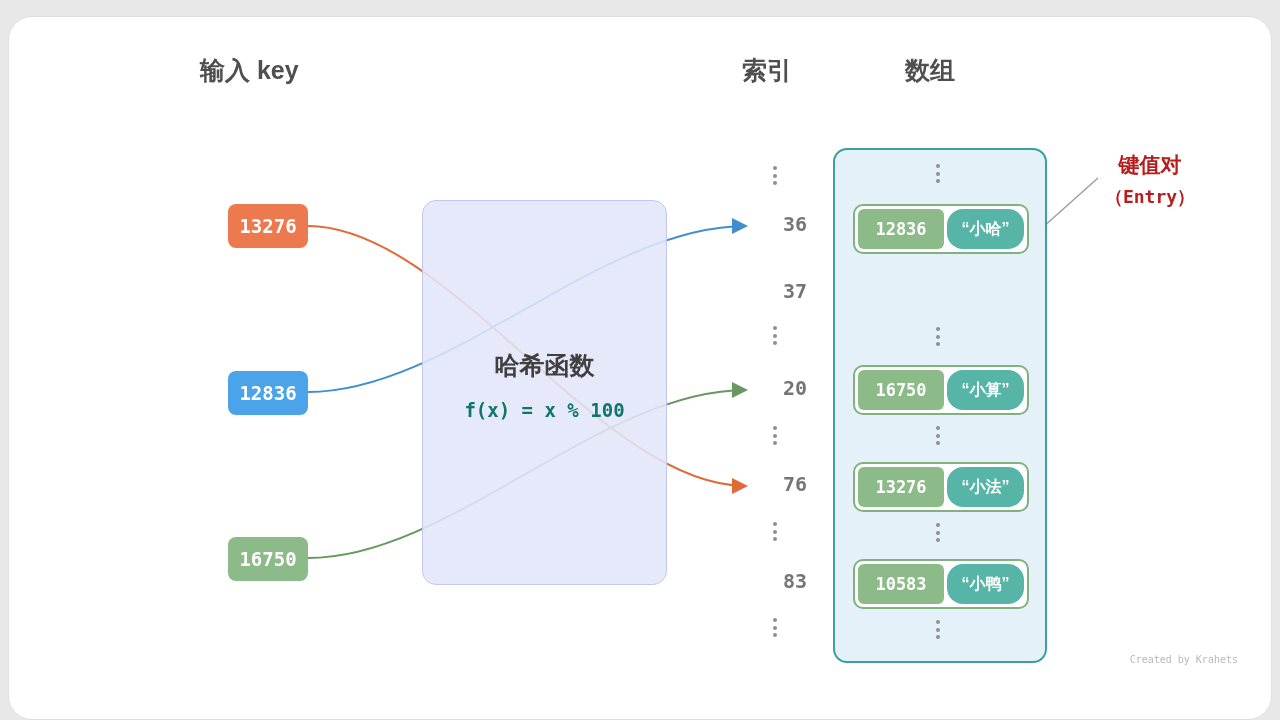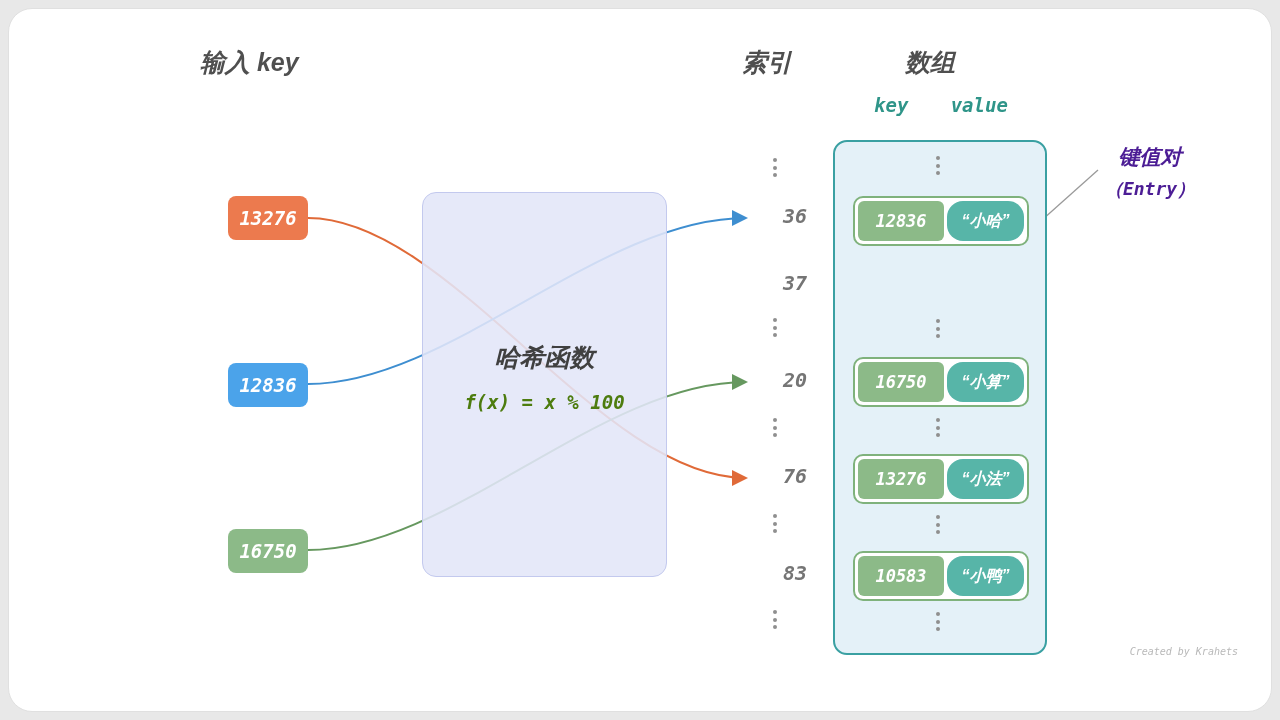--- a/index.html
+++ b/index.html
@@ -1,18 +1,18 @@
 <!DOCTYPE html>
 <html><head>
 <meta charset="utf-8">
 <style>
   * { margin:0; padding:0; box-sizing:border-box; }
   html,body { width:1280px; height:720px; background:#e8e8e8; overflow:hidden;
               font-family:"Liberation Sans", sans-serif; }
-  .canvas { position:absolute; left:0; top:0; width:1280px; height:681px;font-style:italic; }
+  .canvas { position:absolute; left:0; top:8px; width:1280px; height:681px; }
   .card { position:absolute; left:8px; top:8px; width:1264px; height:704px;
           background:#ffffff; border-radius:24px; border:1px solid #e0e0e0; }
 
   .mono { font-family:"DejaVu Sans Mono","Liberation Mono",monospace; }
 
   
   .hdr { position:absolute; font-size:25px; font-weight:bold; color:#4f4f4f; z-index:3; }
   .kv-header { position:absolute; left:853px; top:94px; width:176px; display:flex;
                justify-content:space-around; font-size:19px; font-weight:bold;
                color:#2f9589; z-index:3; }
@@ -25,21 +25,21 @@
   .kb-blue   { background:#4ba3ea; }
   .kb-green  { background:#8cba88; }
 
   
   .hash-box { position:absolute; left:422px; top:192px; width:245px; height:385px;
               background:rgba(227,230,248,0.88); border:1.5px solid #c3c9ee;
               border-radius:14px; z-index:2; }
   .hash-title { position:absolute; top:148px; width:100%; text-align:center;
                 font-size:25px; font-weight:bold; color:#404040; }
   .hash-formula { position:absolute; top:198px; width:100%; text-align:center;
-                  font-size:19px; font-weight:bold; color:#4d7c0f; }
+                  font-size:19px; font-weight:bold; color:#0f766e; }
 
   
   .idx { position:absolute; left:747px; width:60px; text-align:right;
          font-size:20px; font-weight:bold; color:#757575; z-index:3; }
 
   
   .vdots { position:absolute; display:flex; flex-direction:column; gap:3.5px;
            align-items:center; z-index:3; }
   .vdots i { width:4px; height:4px; border-radius:50%; background:#8f8f8f; display:block; }
 
@@ -53,21 +53,21 @@
            padding:3px; z-index:3; }
   .entry .ekey { width:86px; background:#8cba88; border-radius:6px; color:#fff;
                  display:flex; align-items:center; justify-content:center;
                  font-size:17px; font-weight:bold; }
   .entry .eval { flex:1; background:#57b5a8; border-radius:16px; color:#fff;
                  display:flex; align-items:center; justify-content:center;
                  font-size:16px; font-weight:bold; }
 
   
   .callout { position:absolute; left:1075px; top:143px; width:150px; text-align:center;
-             color:#4c1d95; z-index:3; }
+             color:#b91c1c; z-index:3; }
   .callout .l1 { font-size:21px; font-weight:bold; }
   .callout .l2 { font-size:18px; font-weight:bold; margin-top:6px; }
 
   .credit { position:absolute; right:42px; bottom:24px; font-size:10px;
             color:#b9b9b9; z-index:3; }
 
   svg.links { position:absolute; left:0; top:0; width:1280px; height:720px;
               z-index:1; pointer-events:none; }
 </style>
 </head>
@@ -91,24 +91,20 @@
     <path d="M308,218 C450,218 600,478 746,478" fill="none" stroke="#e06a38" stroke-width="2" marker-end="url(#ah-orange)"></path>
     <path d="M308,384 C450,384 600,218 746,218" fill="none" stroke="#3e8ed0" stroke-width="2" marker-end="url(#ah-blue)"></path>
     <path d="M308,550 C450,550 600,382 746,382" fill="none" stroke="#66985f" stroke-width="2" marker-end="url(#ah-green)"></path>
     <path d="M1033,228 L1098,170" fill="none" stroke="#9a9a9a" stroke-width="1.3"></path>
   </svg>
 
   <div class="hdr" style="left:200px; top:46px;">输入 key</div>
   <div class="hdr" style="left:742px; top:46px;">索引</div>
   <div class="hdr" style="left:905px; top:46px;">数组</div>
 
-  <div class="kv-header mono">
-    <span>key</span>
-    <span>value</span>
-  </div>
 
   <div class="key-box kb-orange mono" style="top:196px;">13276</div>
   <div class="key-box kb-blue mono" style="top:363px;">12836</div>
   <div class="key-box kb-green mono" style="top:529px;">16750</div>
 
   <div class="hash-box">
     <div class="hash-title">哈希函数</div>
     <div class="hash-formula mono">f(x) = x % 100</div>
   </div>
 

